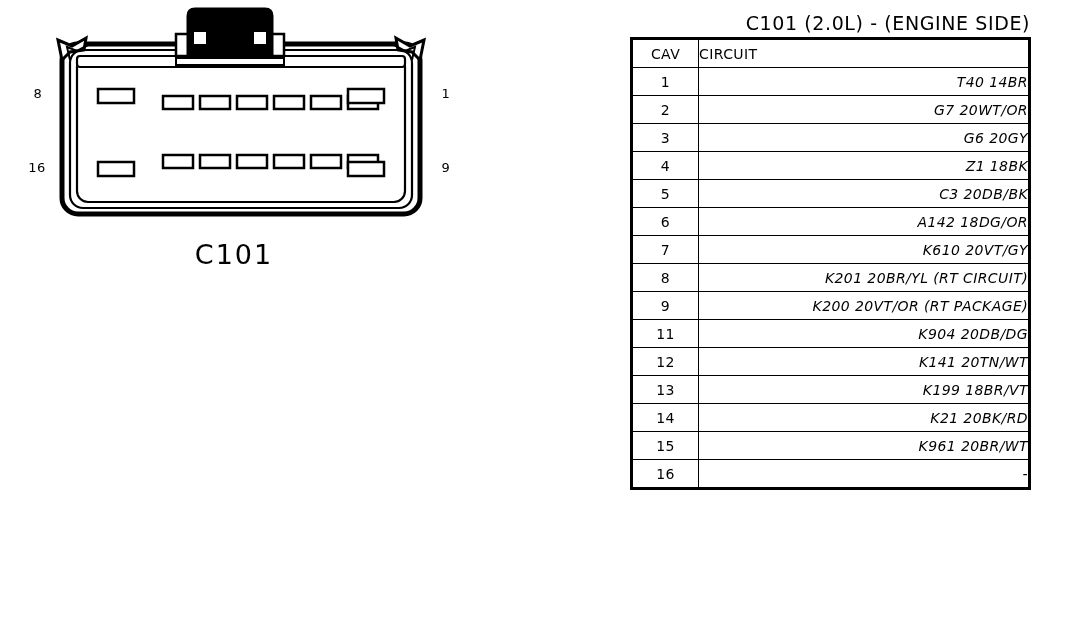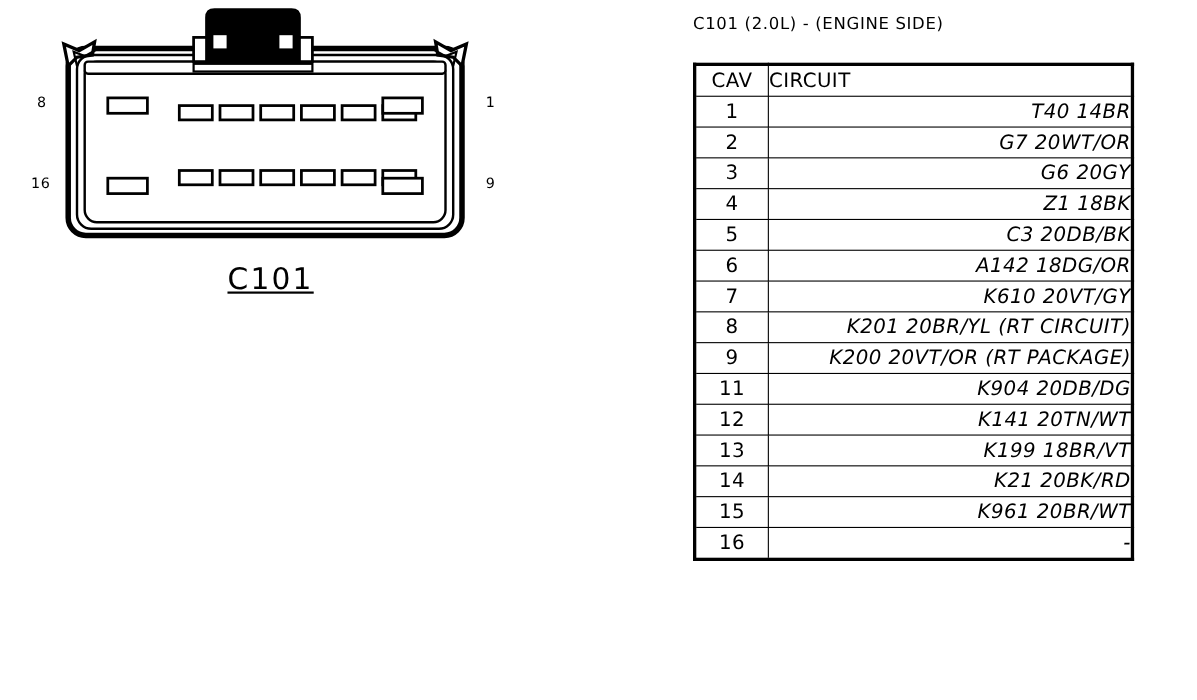--- a/index.html
+++ b/index.html
@@ -37,60 +37,59 @@
     text-align: center;
     white-space: nowrap;
   }
   #pin-label-8  { left: 26px;  top: 86px;  width: 24px; }
   #pin-label-16 { left: 22px;  top: 160px; width: 30px; }
   #pin-label-1  { left: 434px; top: 86px;  width: 24px; }
   #pin-label-9  { left: 434px; top: 160px; width: 24px; }
 
   #connector-caption {
     position: absolute;
-    left: 136px;
+    left: 124px;
     top: 238px;
     width: 220px;
     text-align: center;
     font-size: 27px;
     line-height: 34px;
     letter-spacing: 2px;
-    text-decoration: underline;
   }
 
   
   #table-panel {
     position: absolute;
     left: 630px;
     top: 12px;
     width: 400px;
   }
   #table-title {
-    text-align: left;
-    font-size: 15px;
+    text-align: right;
+    font-size: 19px;
     letter-spacing: 0.6px;
-    margin-bottom: 27px;
+    margin-bottom: 3px;
     white-space: nowrap;
   }
   table.circuit-table {
     border-collapse: collapse;
     width: 398px;
     table-layout: fixed;
     border: 3px solid #000;
   }
   table.circuit-table col.col-cav     { width: 67px; }
   table.circuit-table col.col-circuit { width: 331px; }
 
   table.circuit-table th,
   table.circuit-table td {
     border: 1.5px solid #000;
     height: 27px;
     padding: 0;
     font-weight: normal;
-    font-size: 18px;
+    font-size: 14px;
     letter-spacing: 0.4px;
   }
   th.cav-head, td.cav-cell {
     text-align: center;
   }
   th.circuit-head {
     text-align: left;
   }
   td.circuit-cell {
     text-align: right;

